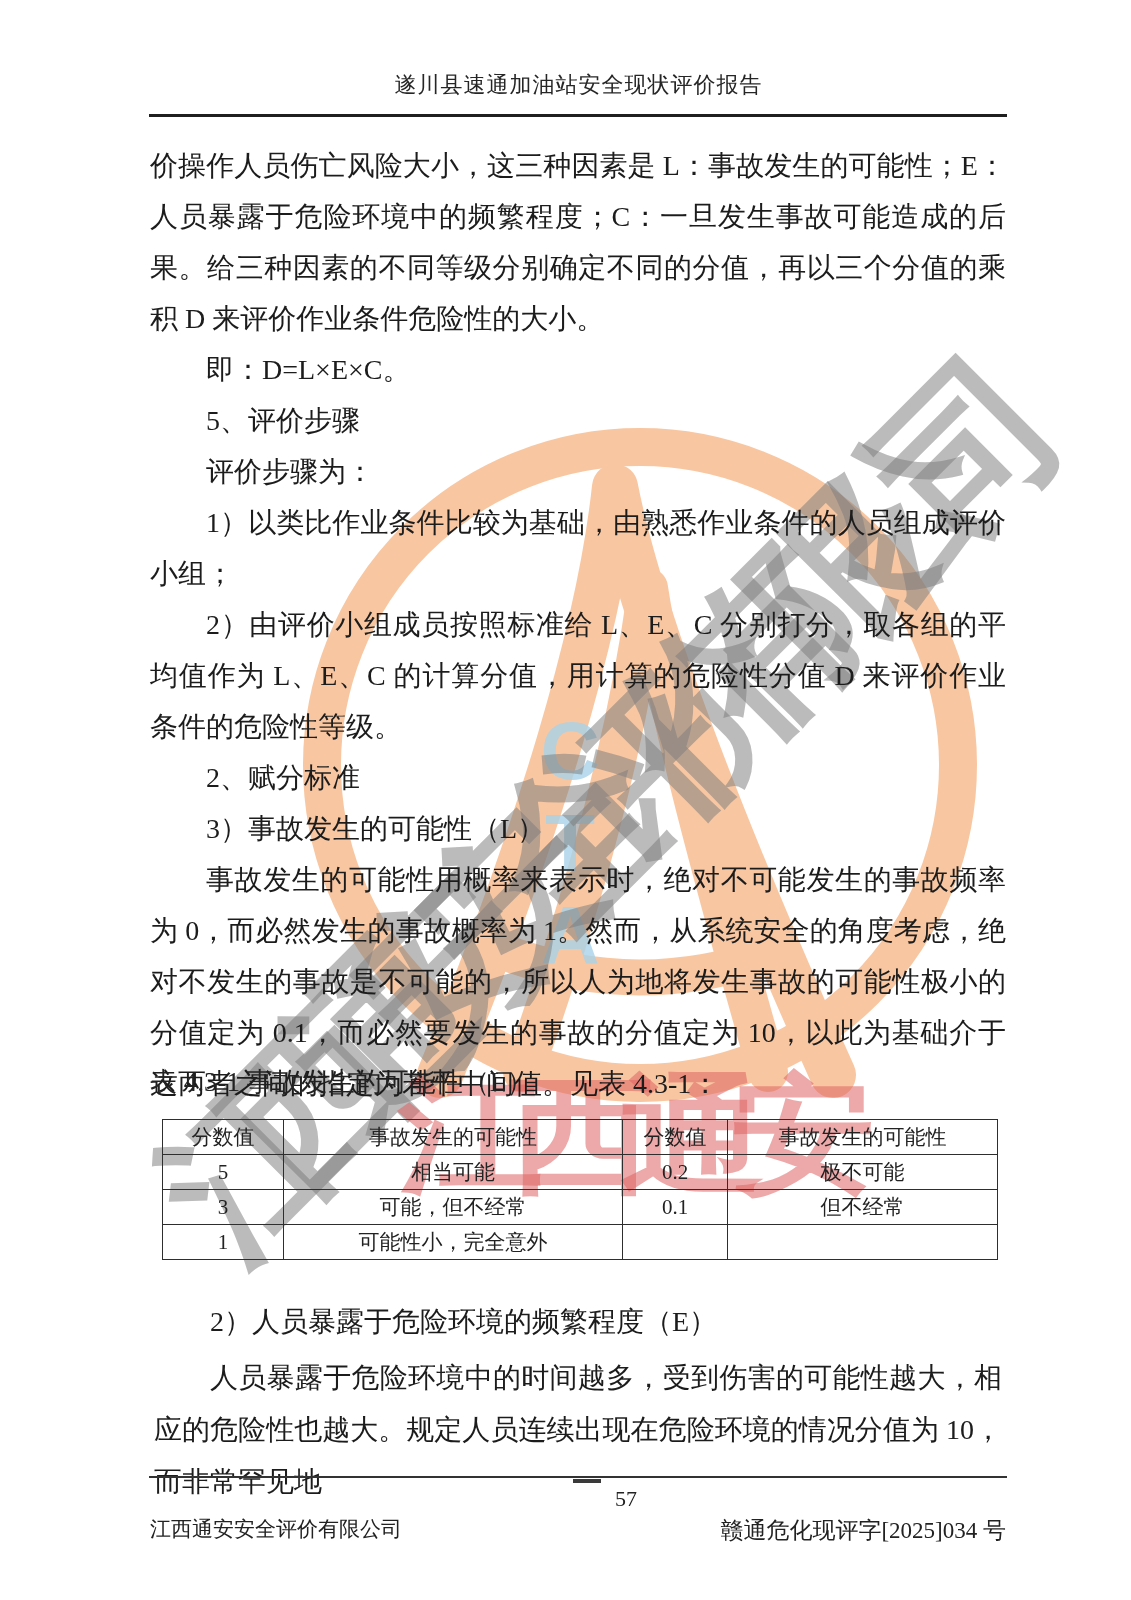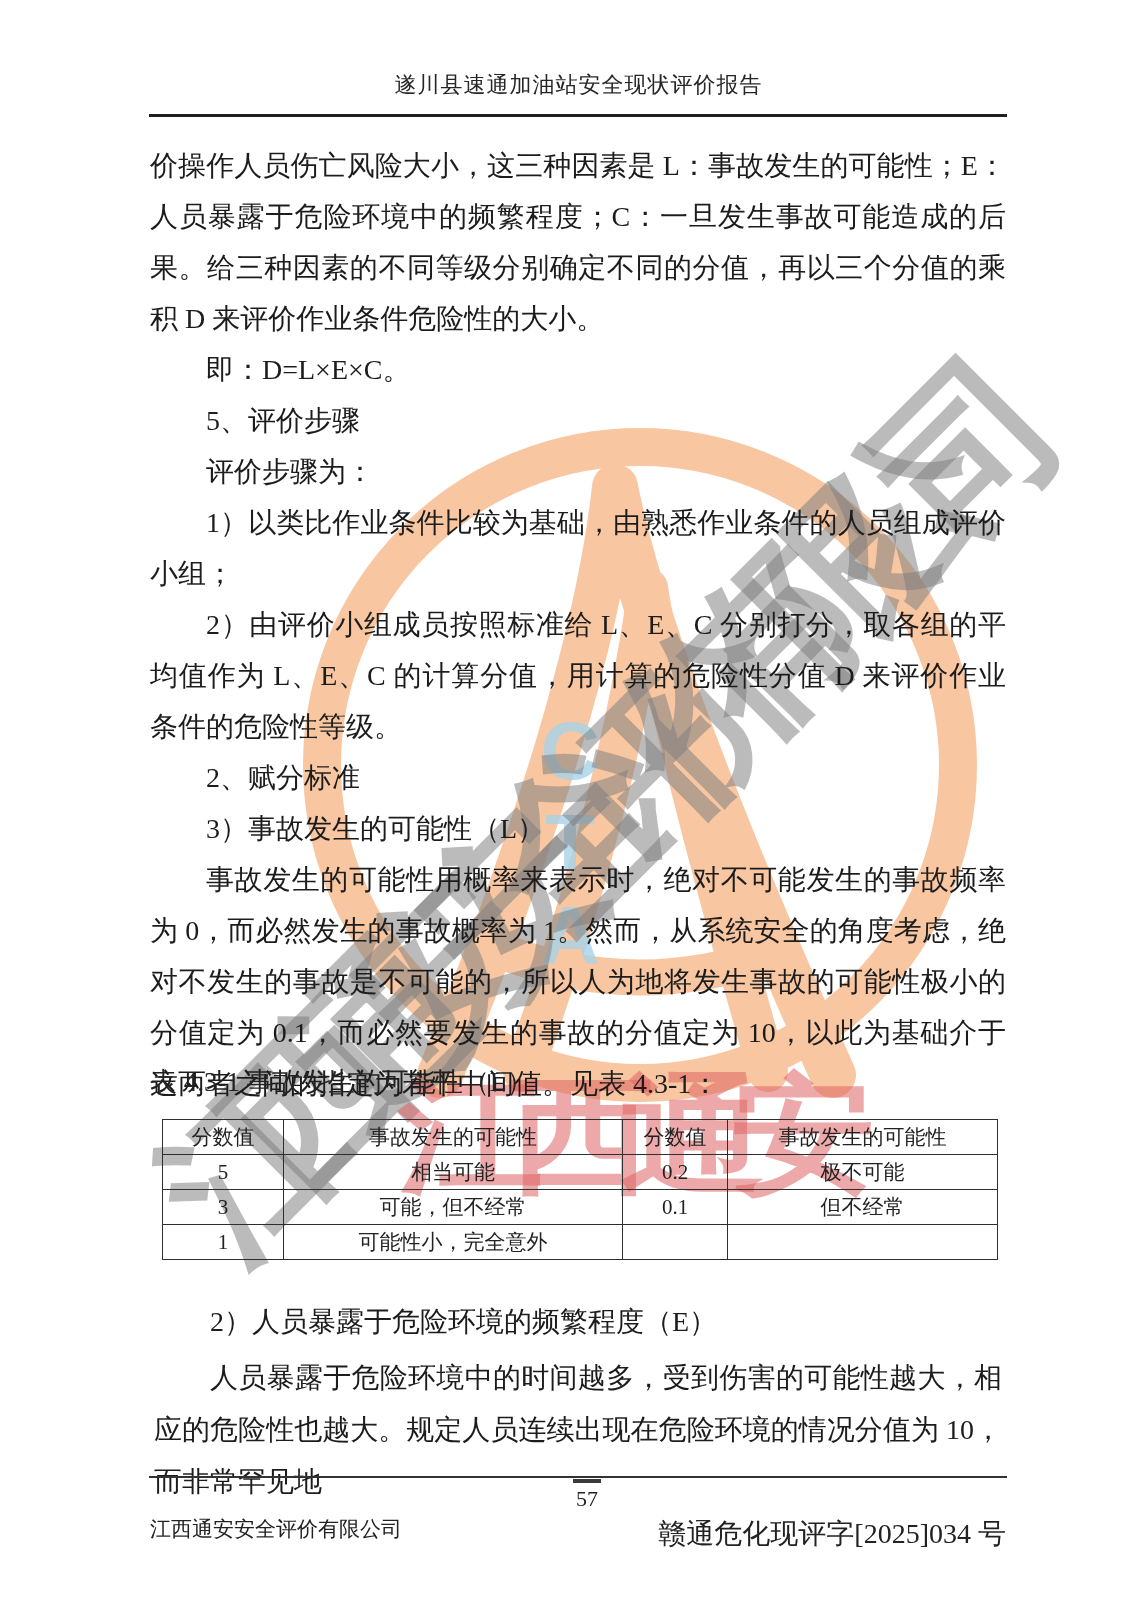--- a/index.html
+++ b/index.html
@@ -74,23 +74,23 @@
   table.data th,table.data td{
     border:1.5px solid #2e2e2e;
     height:34px;padding:0 4px;
     text-align:center;vertical-align:middle;
     font-weight:normal;
     overflow:hidden;white-space:nowrap;
   }
   
   .footer-rule{position:absolute;top:1476px;left:149px;width:858px;height:2px;background:#333;}
   .pageno-mark{position:absolute;top:1479px;left:573px;width:28px;height:4px;background:#3a3a3a;}
-  .pageno{position:absolute;top:1486px;left:537px;width:100px;text-align:center;font-size:22px;color:#222;}
+  .pageno{position:absolute;top:1486px;left:537px;width:100px;text-align:right;font-size:22px;color:#222;}
   .footer-left{position:absolute;top:1515px;left:150px;font-size:21px;color:#222;}
-  .footer-right{position:absolute;top:1515px;right:125px;font-size:28px;color:#222;}
+  .footer-right{position:absolute;top:1515px;right:125px;font-size:23px;color:#222;}
 </style>
 </head>
 <body>
 
 <div class="page">
 
   <div class="wm">
     <svg class="wm-svg" width="1131" height="1600" viewBox="0 0 1131 1600">
 
       <circle cx="640" cy="765" r="318" fill="none" stroke="#f8c7a2" stroke-width="38"></circle>

